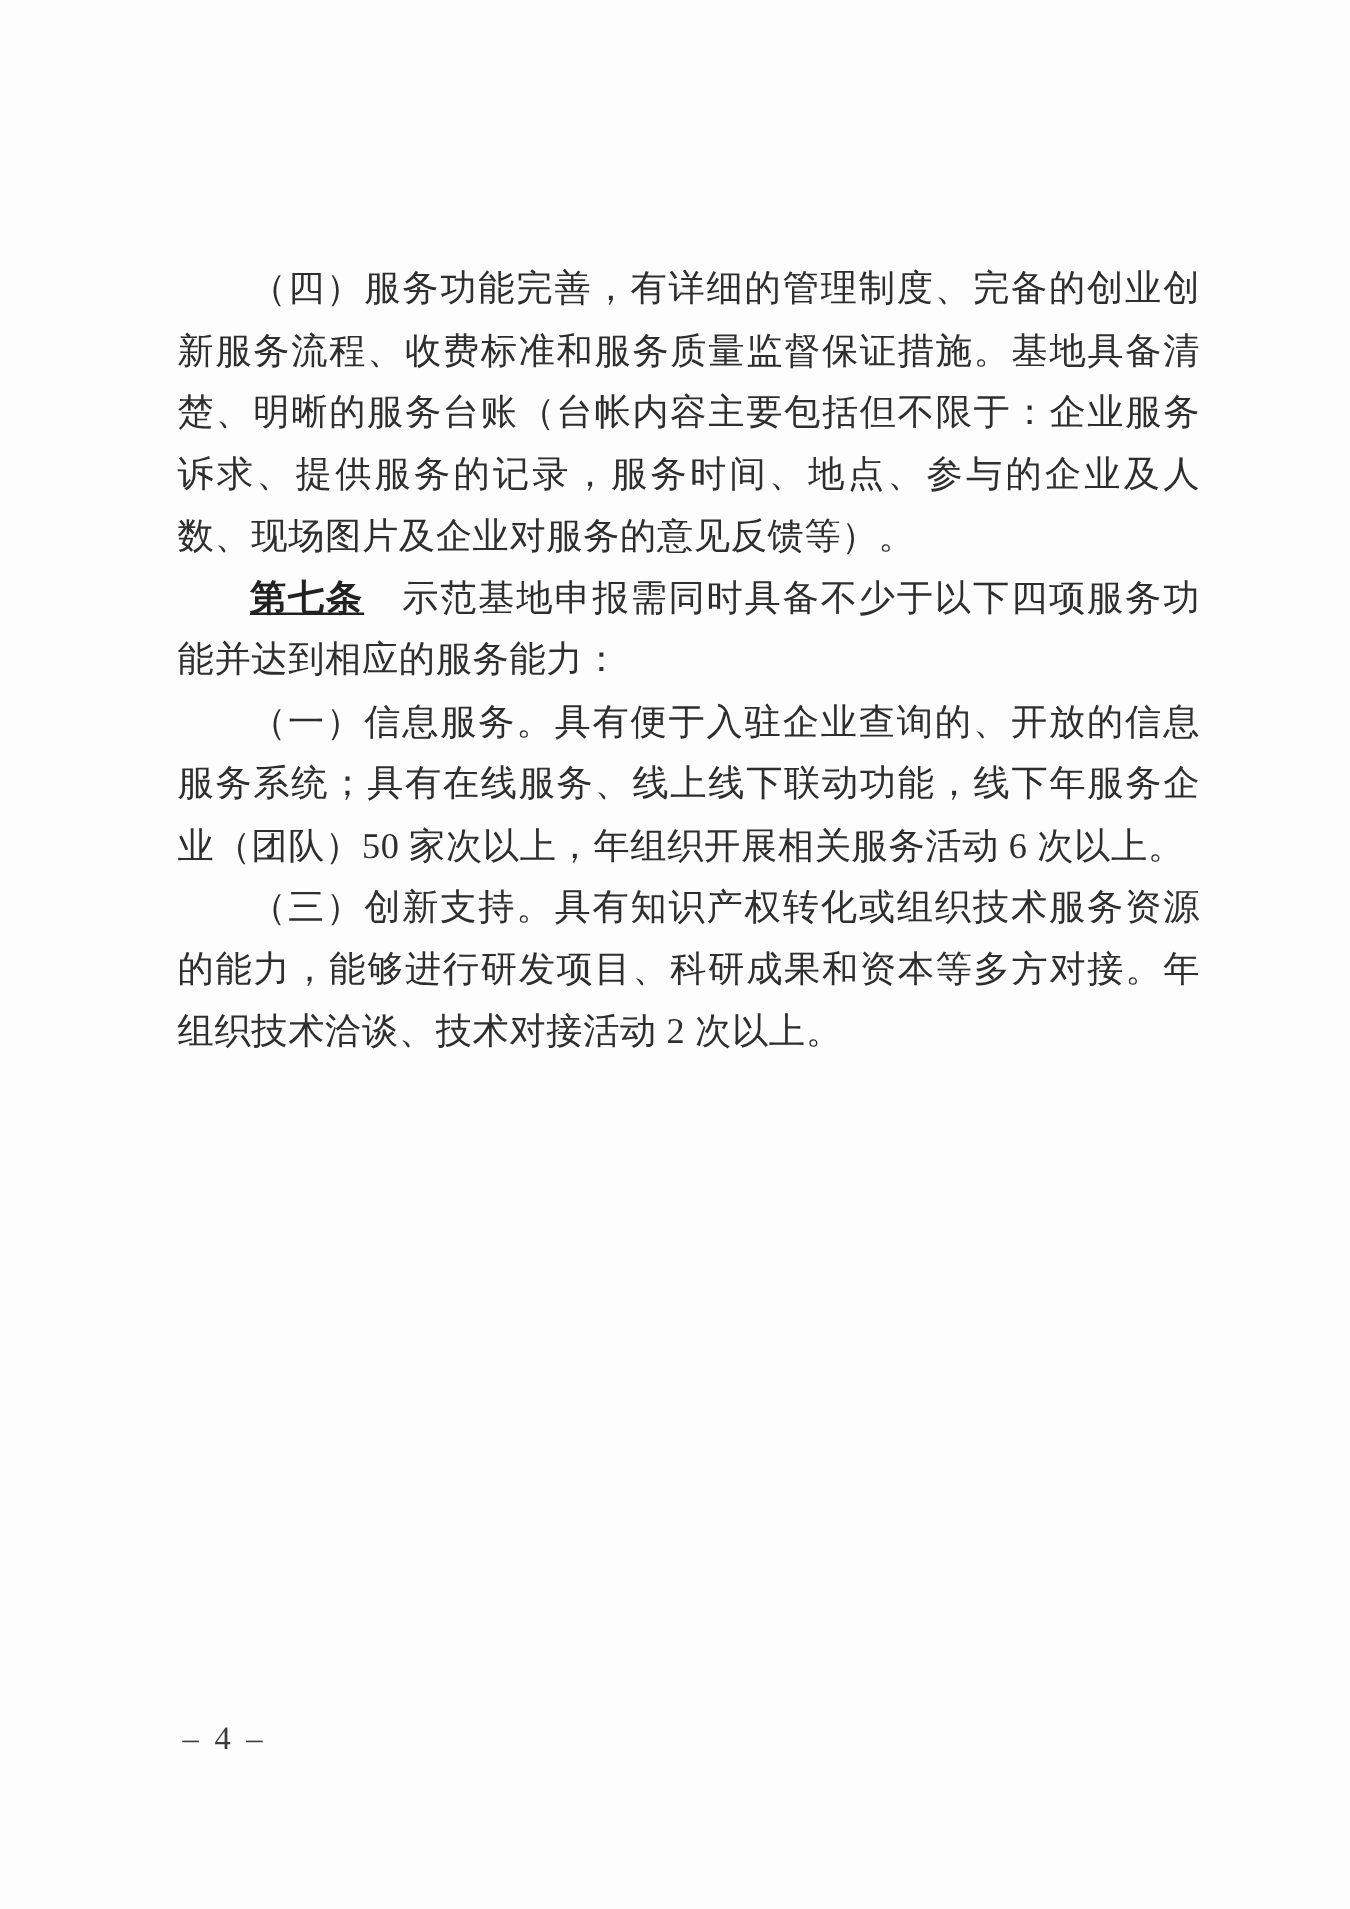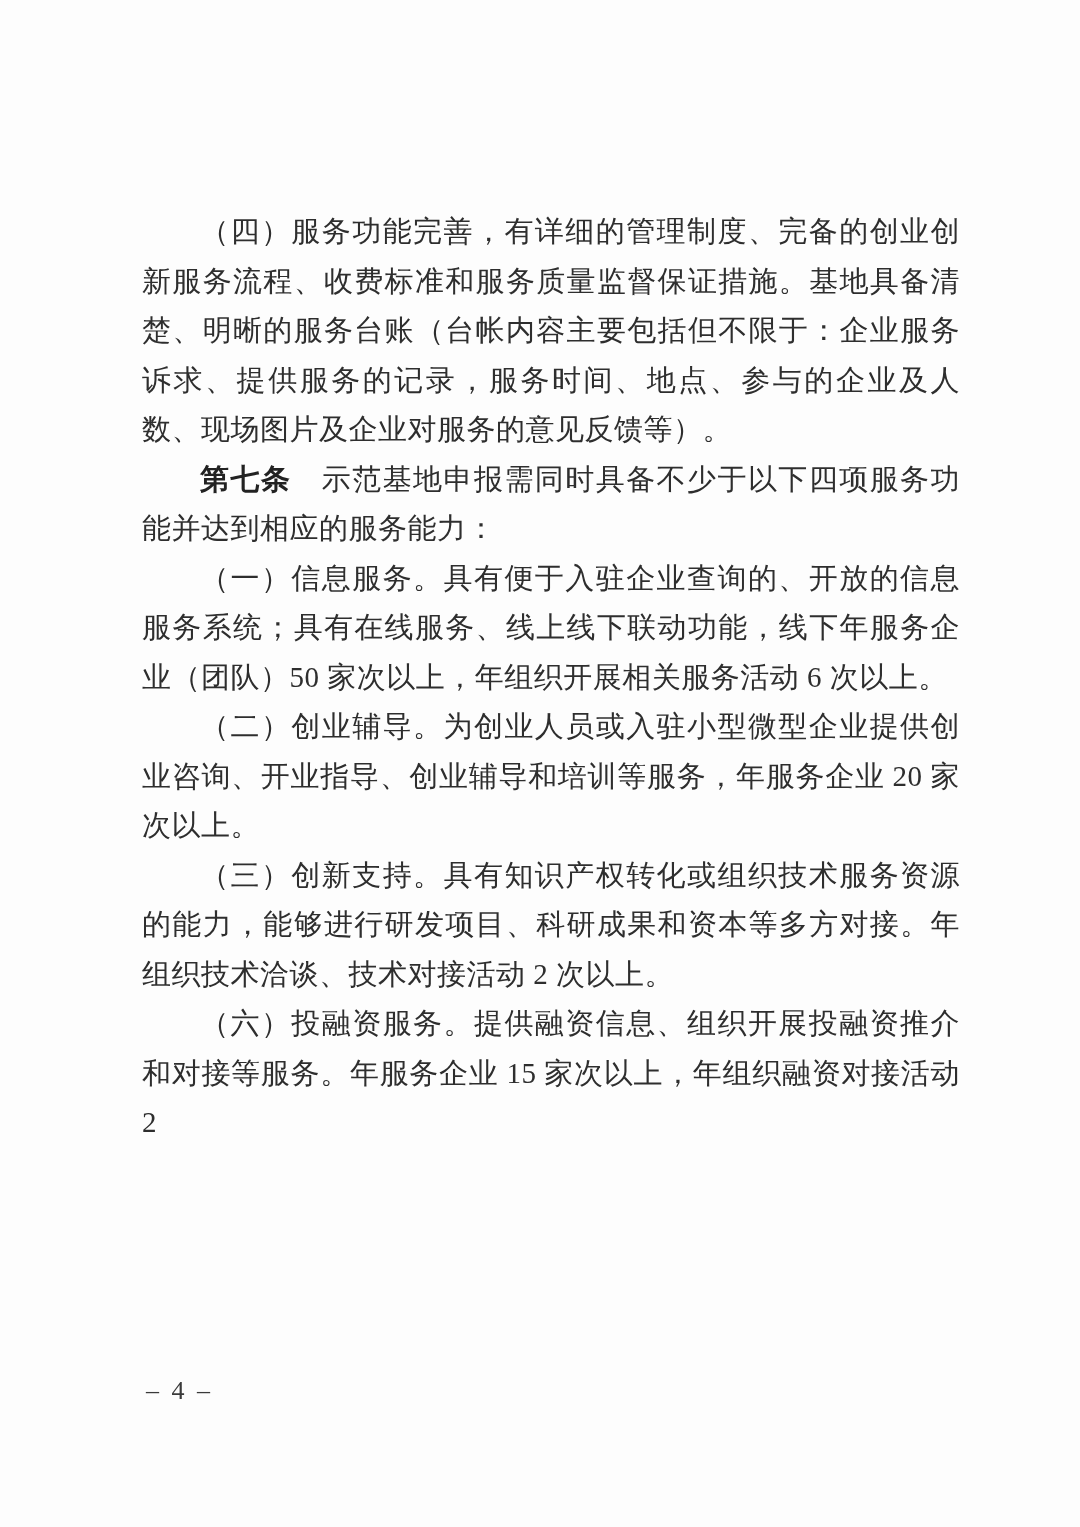--- a/index.html
+++ b/index.html
@@ -27,20 +27,21 @@
     margin-top: 15px;
   }
   .para {
     margin: 0;
     padding: 0;
     text-indent: 2em;
   }
   .article-label {
     font-weight: bold;
     color: #222;
+    text-decoration: underline;
   }
   .page-number {
     position: absolute;
     left: 146px;
     top: 1376px;
     font-size: 26px;
     color: #3a3a3a;
     letter-spacing: 3px;
     font-family: "Liberation Serif", "DejaVu Serif", serif;
   }
@@ -51,25 +52,23 @@
 <div class="page">
 
   <div class="content">
 
     <p class="para">（四）服务功能完善，有详细的管理制度、完备的创业创新服务流程、收费标准和服务质量监督保证措施。基地具备清楚、明晰的服务台账（台帐内容主要包括但不限于：企业服务诉求、提供服务的记录，服务时间、地点、参与的企业及人数、现场图片及企业对服务的意见反馈等）。</p>
 
     <p class="para"><span class="article-label">第七条</span><span>　示范基地申报需同时具备不少于以下四项服务功能并达到相应的服务能力：</span></p>
 
     <p class="para">（一）信息服务。具有便于入驻企业查询的、开放的信息服务系统；具有在线服务、线上线下联动功能，线下年服务企业（团队）50 家次以上，年组织开展相关服务活动 6 次以上。</p>
 
-    <p class="para">（二）创业辅导。为创业人员或入驻小型微型企业提供创业咨询、开业指导、创业辅导和培训等服务，年服务企业 20 家次以上。</p>
 
     <p class="para">（三）创新支持。具有知识产权转化或组织技术服务资源的能力，能够进行研发项目、科研成果和资本等多方对接。年组织技术洽谈、技术对接活动 2 次以上。</p>
 
 
 
-    <p class="para">（六）投融资服务。提供融资信息、组织开展投融资推介和对接等服务。年服务企业 15 家次以上，年组织融资对接活动 2</p>
 
   </div>
 
   <div class="page-number">– 4 –</div>
 
 </div>
 
 </body></html>

